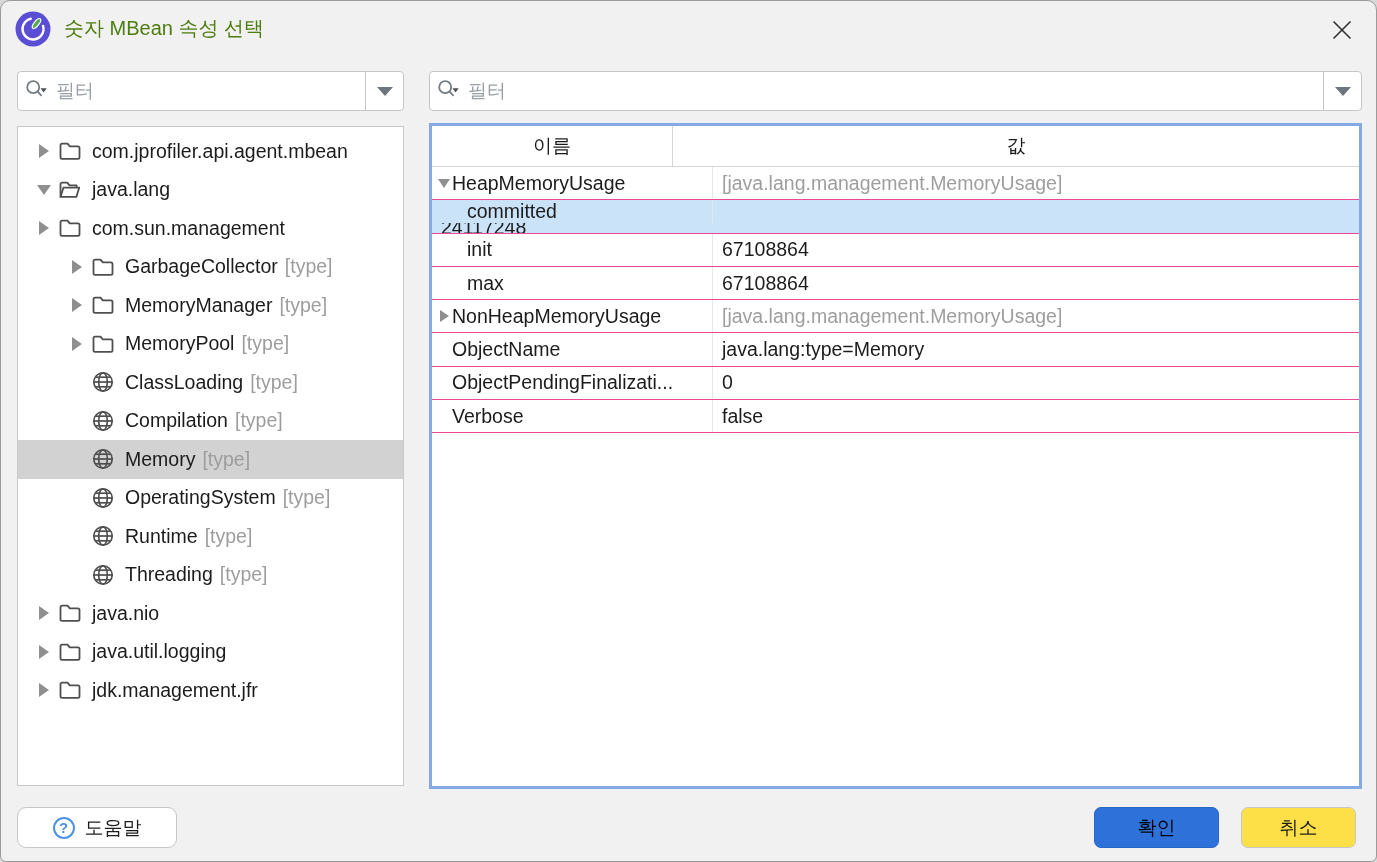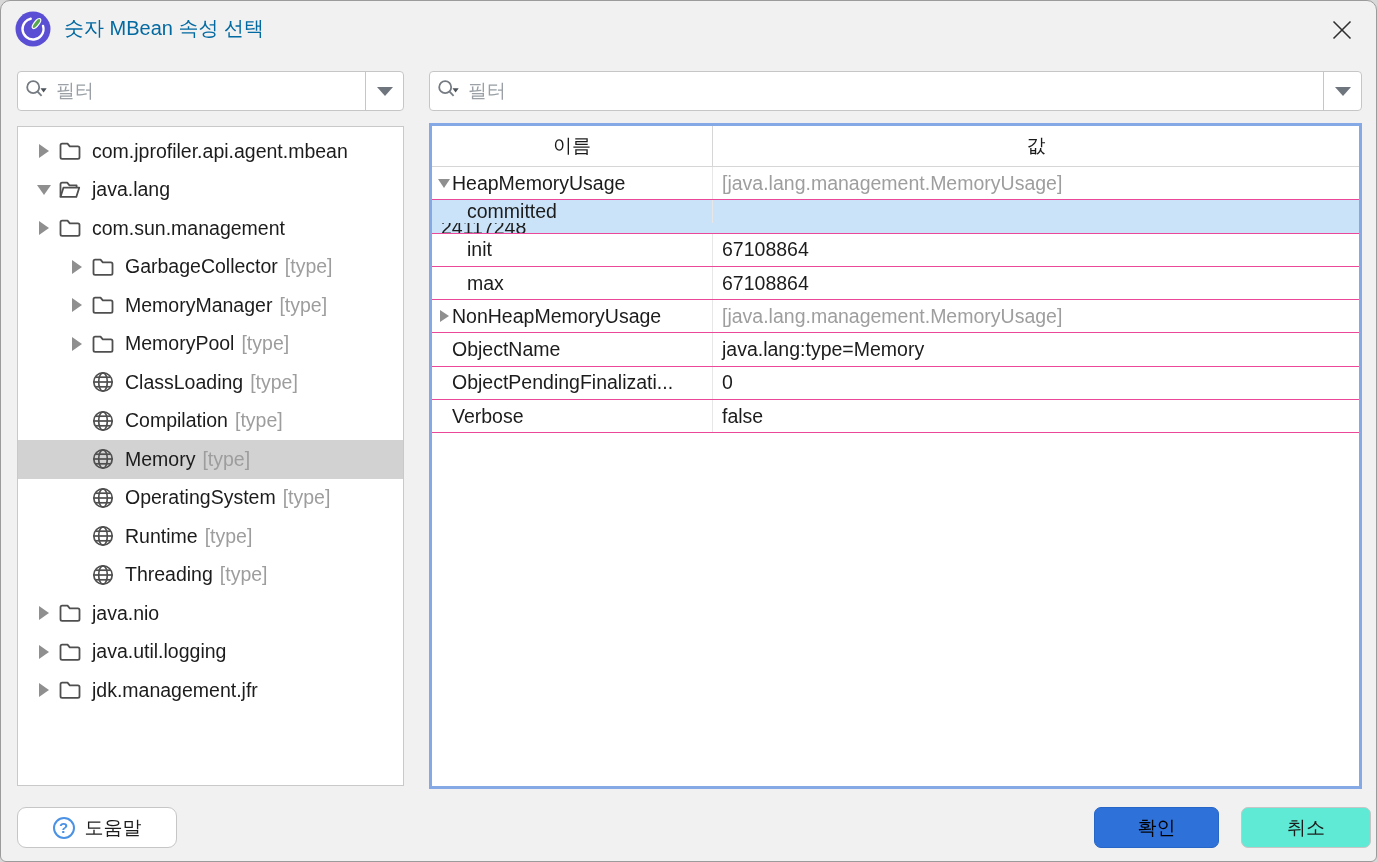--- a/index.html
+++ b/index.html
@@ -9,21 +9,21 @@
     background:#f1f1f1;
     border:1px solid #9b9b9b;
     border-radius:10px 10px 6px 6px;
     overflow:hidden;
     font-family:"Liberation Sans","DejaVu Sans",sans-serif;
     color:#1c1c1c;
   }
   
   .titlebar { position:absolute; top:0; left:0; right:0; height:56px; }
   .app-icon { position:absolute; left:14px; top:10px; width:36px; height:36px; }
-  .title-text { position:absolute; left:63px; top:0; height:56px; line-height:54px; font-size:20px; color:#0369a1; }
+  .title-text { position:absolute; left:63px; top:0; height:56px; line-height:54px; font-size:20px; color:#4d7c0f; }
   .close-btn { position:absolute; right:18px; top:13px; width:32px; height:32px; display:flex; align-items:center; justify-content:center; cursor:default; }
   
   .filter-field {
     position:absolute; top:70px; height:40px;
     background:#fff; border:1px solid #c6c6c6; border-radius:4px;
     display:flex; align-items:stretch;justify-content:space-between;
   }
   .filter-left { left:16px; width:387px; }
   .filter-right { left:428px; width:933px; }
   .filter-icon { width:38px; display:flex; align-items:center; justify-content:center; }
@@ -45,37 +45,37 @@
   .tri-down  { width:0; height:0; border-left:7px solid transparent; border-right:7px solid transparent; border-top:10px solid #8f8f8f; }
   .icon-box { width:28px; min-width:28px; height:26px; margin-right:8px; display:flex; align-items:center; justify-content:center; }
   .suffix { color:#9d9d9d; margin-left:7px; }
   
   .table-panel {
     position:absolute; left:428px; top:122px; width:933px; height:666px;
     background:#fff; border:3px solid #84a9e4; overflow:hidden;
   }
   .thead { display:flex; height:41px; border-bottom:1px solid #d6d6d6; }
   .th { display:flex; align-items:center; justify-content:center; font-size:19px; color:#1a1a1a; }
-  .th-name { width:281px; border-right:1px solid #d6d6d6; }
+  .th-name { width:241px; border-right:1px solid #d6d6d6; }
   .th-value { flex:1; }
   .trow { display:flex; height:33.3px; border-bottom:1px solid #ec4899; font-size:19.5px; }
   .trow.sel { background:#cbe3f8;flex-direction:column; }
   .td-name { width:281px; border-right:1px solid #e7e7e7; display:flex; align-items:center; padding-left:4px; overflow:hidden; white-space:nowrap; }
   .td-value { flex:1; display:flex; align-items:center; padding-left:9px; overflow:hidden; white-space:nowrap; }
   .texp { width:16px; min-width:16px; display:flex; align-items:center; justify-content:center; }
   .ttri-right { width:0; height:0; border-top:6px solid transparent; border-bottom:6px solid transparent; border-left:9px solid #8f8f8f; }
   .ttri-down  { width:0; height:0; border-left:6px solid transparent; border-right:6px solid transparent; border-top:9px solid #8f8f8f; }
   .tindent { width:15px; min-width:15px; }
   .muted { color:#9e9e9e; }
   
   .btn { position:absolute; top:806px; height:41px; display:flex; align-items:center; justify-content:center; font-size:19px; border-radius:7px; cursor:default; }
   .btn-help { left:16px; width:160px; background:#fff; border:1px solid #c6c6c6; border-radius:9px; gap:10px; }
   .help-ic { width:22px; height:22px; border:2px solid #4b92e5; border-radius:50%; color:#4b92e5; font-size:15px; font-weight:bold; display:flex; align-items:center; justify-content:center; }
   .btn-ok { left:1093px; width:125px; background:#2e71d8; border:1px solid #2766c7; color:#000000; }
-  .btn-cancel { left:1240px; width:130px; background:#5eead4; border:1px solid #c6c6c6; }
+  .btn-cancel { left:1240px; width:115px; background:#fde047; border:1px solid #c6c6c6; }
 </style>
 </head>
 <body>
 
 <div id="window">
 
   <div class="titlebar">
     <span class="app-icon">
       <svg width="36" height="36" viewBox="0 0 36 36">
         <circle cx="18" cy="18" r="17.5" fill="#5a4fd4"></circle>

